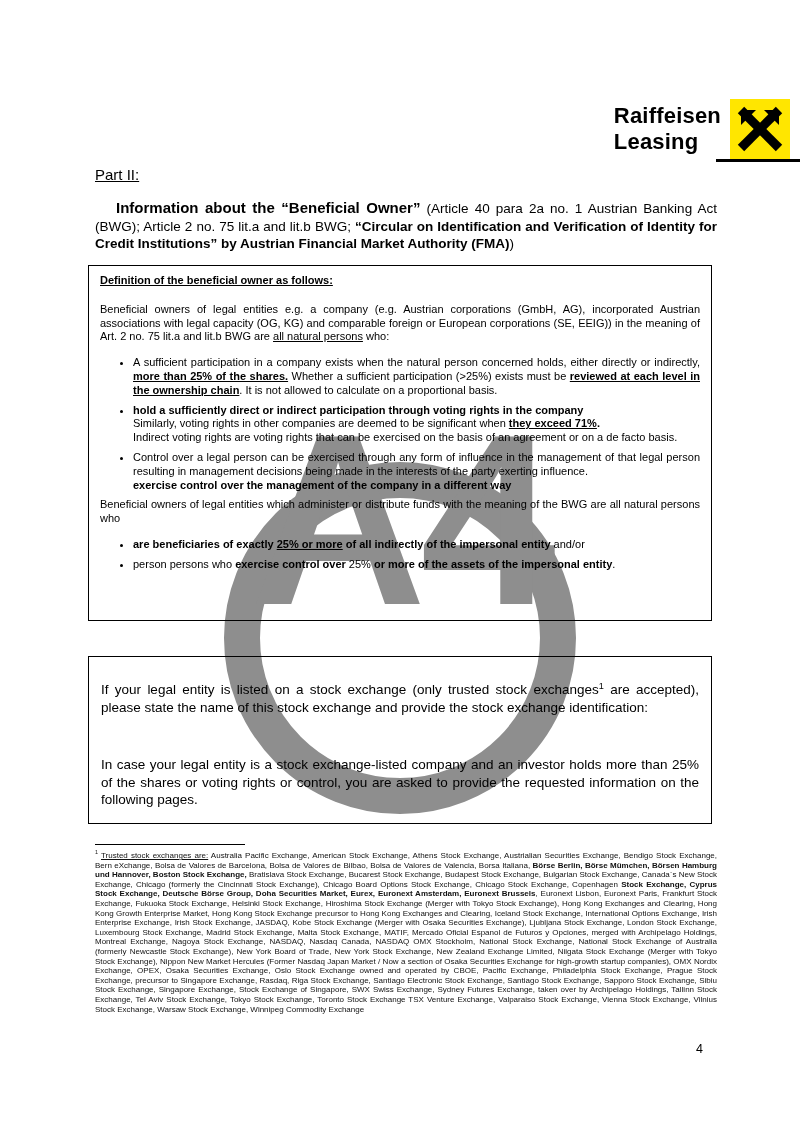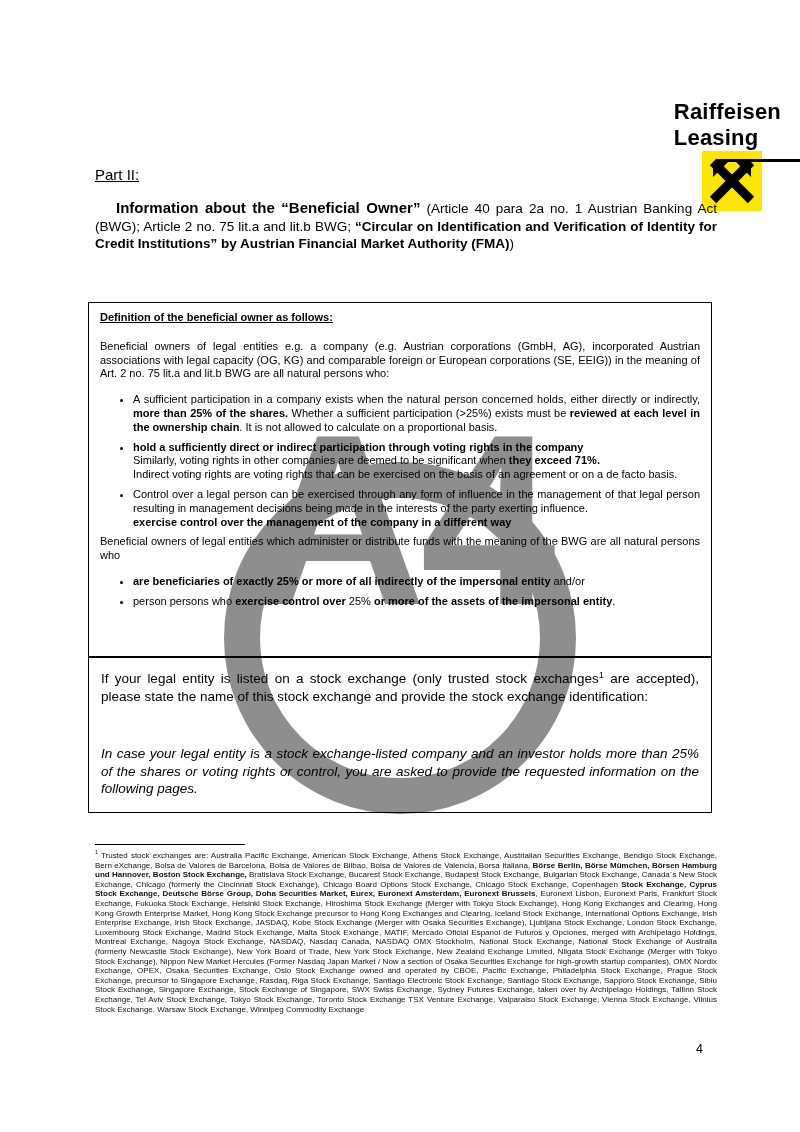--- a/index.html
+++ b/index.html
@@ -2,53 +2,53 @@
 <html><head>
 <meta charset="utf-8">
 <style>
   html,body{margin:0;padding:0;background:#ffffff;}
   .page{
     position:relative;width:800px;height:1132px;margin:0 auto;background:#fff;
     font-family:"Liberation Sans",sans-serif;color:#000;overflow:hidden;
   }
   .j{text-align:justify;}
   .seg-b{font-weight:bold;}
-  .seg-u{}
+  .seg-u{text-decoration:underline;}
   .seg-p{vertical-align:super;font-size:0.68em;line-height:0;}
 
   
   .watermark{position:absolute;inset:0;}
   .wm-ring{position:absolute;left:224px;top:462px;width:352px;height:352px;box-sizing:border-box;
            border:36px solid #8e8e8e;border-radius:50%;}
   .wm-text{position:absolute;left:0;top:398px;width:100%;text-align:center;font-weight:bold;
            font-size:244px;line-height:1;color:#8e8e8e;letter-spacing:-6px;}
 
   
-  .logo{position:absolute;top:99px;right:10px;display:flex;align-items:center;flex-direction:column;}
+  .logo{position:absolute;top:99px;right:10px;display:flex;align-items:center;}
   .logo-text{font-size:22px;font-weight:bold;line-height:26px;margin-right:9px;letter-spacing:0.2px;}
   .logo-mark{width:60px;height:60px;display:block;}
   .logo-rule{position:absolute;top:159px;left:716px;width:84px;height:3px;background:#000;}
 
   
   .part-heading{position:absolute;left:95px;top:166px;font-size:15px;font-weight:normal;text-decoration:underline;}
   .title{position:absolute;left:95px;top:199px;width:622px;font-size:13.5px;line-height:17.5px;margin:0;text-align:justify;}
   .title-main{font-size:15px;font-weight:bold;margin-left:21px;}
 
   
   .box{position:absolute;left:88px;width:624px;border:1px solid #000;box-sizing:border-box;background:transparent;}
-  .box1{top:265px;min-height:356px;padding:8px 11px 8px 11px;font-size:11px;line-height:13.8px;margin-top:37px;}
+  .box1{top:265px;min-height:356px;padding:8px 11px 8px 11px;font-size:11px;line-height:13.8px;}
   .def-heading{font-weight:bold;text-decoration:underline;margin:0 0 15px;}
   .para{margin:0 0 12px;}
   ul.bullets{margin:0;padding-left:33px;list-style:disc;}
   ul.bullets li{margin-bottom:6px;}
   .or{margin:14px 0;}
 
-  .box2{top:656px;padding:13px 12px 14px 12px;font-size:13.5px;line-height:17.5px;}
+  .box2{top:656px;padding:24px 12px 14px 12px;font-size:13.5px;line-height:17.5px;}
   .box2 .p1{margin:0 0 40px;}
-  .box2 .p2{margin:0;font-style:italic;}
+  .box2 .p2{margin:0;}
 
   
   .footnote{position:absolute;left:95px;top:844px;width:622px;}
   .fn-rule{width:150px;border-top:1px solid #000;margin-bottom:6px;}
   .fn-text{font-size:8px;line-height:9.6px;margin:0;color:#111;text-align:justify;}
 
   .page-number{position:absolute;top:1042px;right:97px;font-size:12.5px;}
 </style>
 </head>
 <body>

